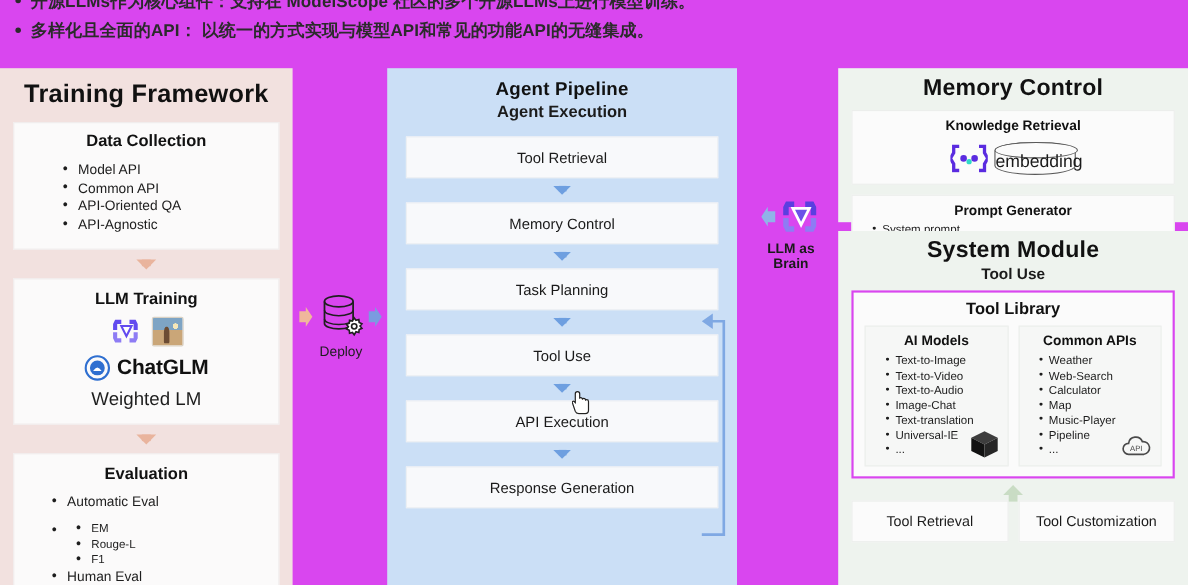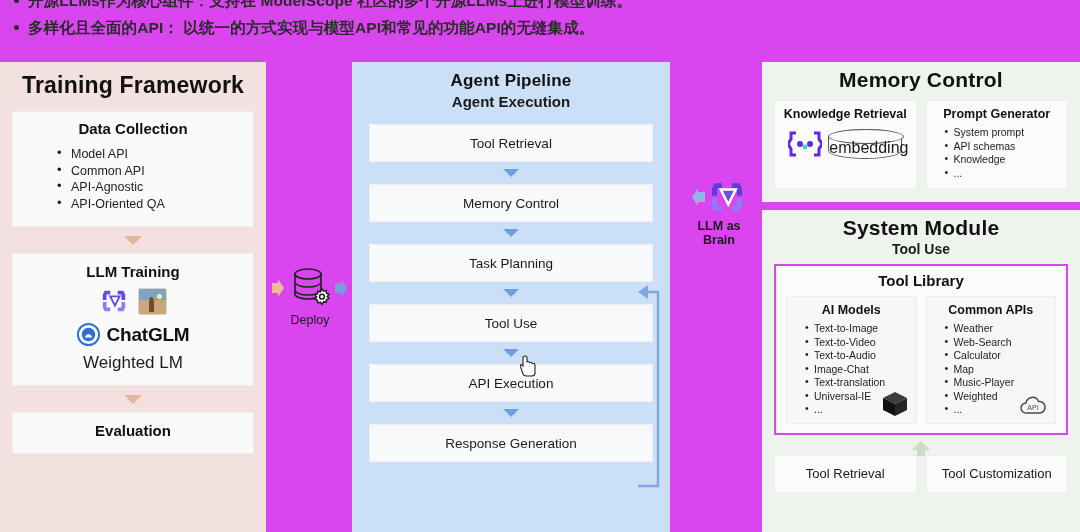--- a/index.html
+++ b/index.html
@@ -123,21 +123,21 @@
   
   #brain { left: 676px; top: 178px; width: 86px; height: 92px; }
   .brain-label { text-align:center; font-size:12.5px; font-weight:bold; color:#1a1a1a; line-height:14px; margin-top:3px;}
 
   
   #memory {
     left: 762px; top: 62px; width: 318px; height: 140px;
     background: #eef3ee;
   }
   #memory .panel-title { font-size: 21px; margin-top: 6px; }
-  .sub-row { display:flex; gap: 9px; margin: 8px 12px 0; }
+  .sub-row { display:flex; gap: 9px; margin: 8px 12px 0; flex-direction: column; }
   .sub-card {
     background:#fbfbfb; border:1px solid #eceeec; flex:1; padding: 6px 0 8px;
   }
   .sub-head { text-align:center; font-weight:bold; font-size:12.5px; color:#111; }
   .kr-row { display:flex; align-items:center; justify-content:center; gap:6px; margin-top: 8px; }
   .embed-cyl {
     width: 74px; height: 30px; border:1.4px solid #585858; border-radius: 50%/28%;
     position: relative; background:#fbfbfb;
   }
   .embed-cyl::before{
@@ -196,22 +196,22 @@
   </div>
 
   <div class="panel" id="training">
     <div class="panel-title">Training Framework</div>
 
     <div class="card" id="dataCollection">
       <div class="card-head">Data Collection</div>
       <ul class="ul-plain">
         <li>Model API</li>
         <li>Common API</li>
+        <li>API-Oriented QA</li>
         <li>API-Agnostic</li>
-        <li>API-Oriented QA</li>
       </ul>
     </div>
 
     <div class="arrow-down-pink"></div>
 
     <div class="card" id="llmTraining">
       <div class="card-head">LLM Training</div>
       <div class="logo-row">
         <svg class="logo-ms" viewBox="0 0 32 30">
           <path d="M6 4 L12 4 L12 8 L8 8 L8 14 L4 14 L4 8 Z" fill="#624aef"></path>
@@ -230,20 +230,31 @@
         </svg>
         <div class="glm-text">ChatGLM</div>
       </div>
       <div class="weighted">Weighted LM</div>
     </div>
 
     <div class="arrow-down-pink"></div>
 
     <div class="card" id="evaluation">
       <div class="card-head">Evaluation</div>
+      <ul class="ul-plain" style="margin-left:34px;">
+        <li>Automatic Eval</li>
+        <li style="list-style:none; padding-left:0;">
+          <ul class="ul-plain ul-sub" style="margin-left:22px;">
+            <li>EM</li>
+            <li>Rouge-L</li>
+            <li>F1</li>
+          </ul>
+        </li>
+        <li>Human Eval</li>
+      </ul>
     </div>
   </div>
 
   <div class="panel" id="deploy">
     <div class="deploy-icons">
       <svg width="13" height="22" viewBox="0 0 13 22">
         <path d="M0 6 L6 6 L6 2 L12 11 L6 20 L6 16 L0 16 Z" fill="#f0b79c"></path>
       </svg>
       <svg width="44" height="46" viewBox="0 0 44 46">
         <ellipse cx="20" cy="9" rx="13" ry="5" fill="none" stroke="#1f1f1f" stroke-width="1.6"></ellipse>
@@ -364,21 +375,21 @@
           </svg>
         </div>
         <div class="tl-card">
           <div class="sub-head">Common APIs</div>
           <ul class="ul-tight">
             <li>Weather</li>
             <li>Web-Search</li>
             <li>Calculator</li>
             <li>Map</li>
             <li>Music-Player</li>
-            <li>Weighted</li>
+            <li>Pipeline</li>
             <li>...</li>
           </ul>
           <svg class="corner-icon" width="28" height="22" viewBox="0 0 28 22">
             <path d="M7 18 a5 5 0 0 1 0-10 a6.5 6.5 0 0 1 12.5-1.5 A5 5 0 0 1 21 18 Z" fill="none" stroke="#4a4a4a" stroke-width="1.5"></path>
             <text x="14" y="15" font-size="7" font-family="Liberation Sans, sans-serif" fill="#4a4a4a" text-anchor="middle">API</text>
           </svg>
         </div>
       </div>
     </div>
 

